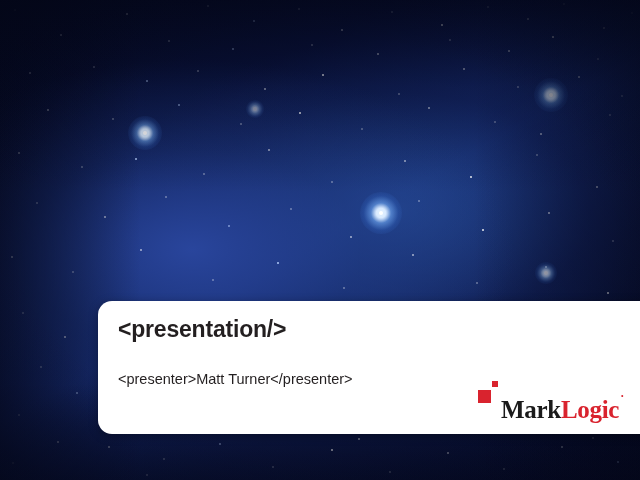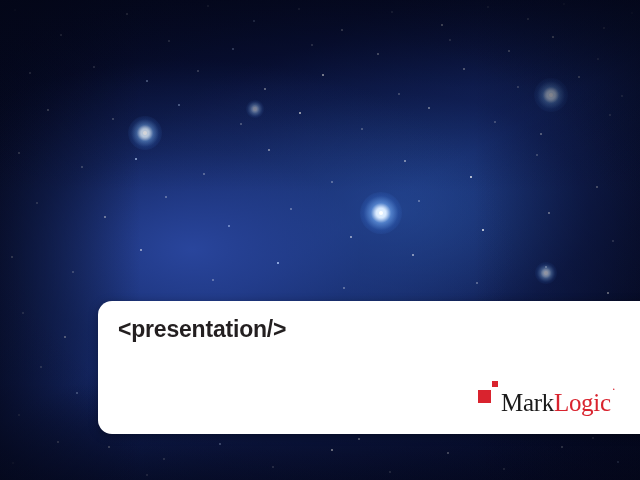--- a/index.html
+++ b/index.html
@@ -142,25 +142,25 @@
   }
   .logo-mark .sq-small {
     position: absolute;
     left: 14px; top: 0px;
     width: 6px; height: 6px;
     background: #d9232e;
   }
   .logo-word {
     font-family: "Liberation Serif", serif;
     font-size: 25px;
-    font-weight: normal;
+    font-weight: bold;
     line-height: 1;
     letter-spacing: -0.3px;
     position: relative;
-    top: 12px;
+    top: 19px;
     text-align: center;
   }
   .logo-mark-text { color: #1a1a1a; }
   .logo-logic-text { color: #d9232e; }
   .logo-reg {
     color: #d9232e;
     font-family: "Liberation Serif", serif;
     font-size: 12px;
     position: relative;
     top: -9px;
@@ -296,20 +296,21 @@
 
   <div class="bg-topdark"></div>
   <div class="bg-vignette"></div>
 
   <div class="card">
     <div class="card-inner">
 
       <h1 class="slide-title">&lt;presentation/&gt;</h1>
 
       <div class="meta-block">
+        <p class="meta-line">&lt;presenter&gt;Matt Turner&lt;/presenter&gt;</p>
       </div>
 
       <div class="logo">
         <span class="logo-mark">
           <i class="sq-big"></i>
           <i class="sq-small"></i>
         </span>
         <span class="logo-word"><span class="logo-mark-text">Mark</span><span class="logo-logic-text">Logic</span><sup class="logo-reg">·</sup></span>
       </div>
 

